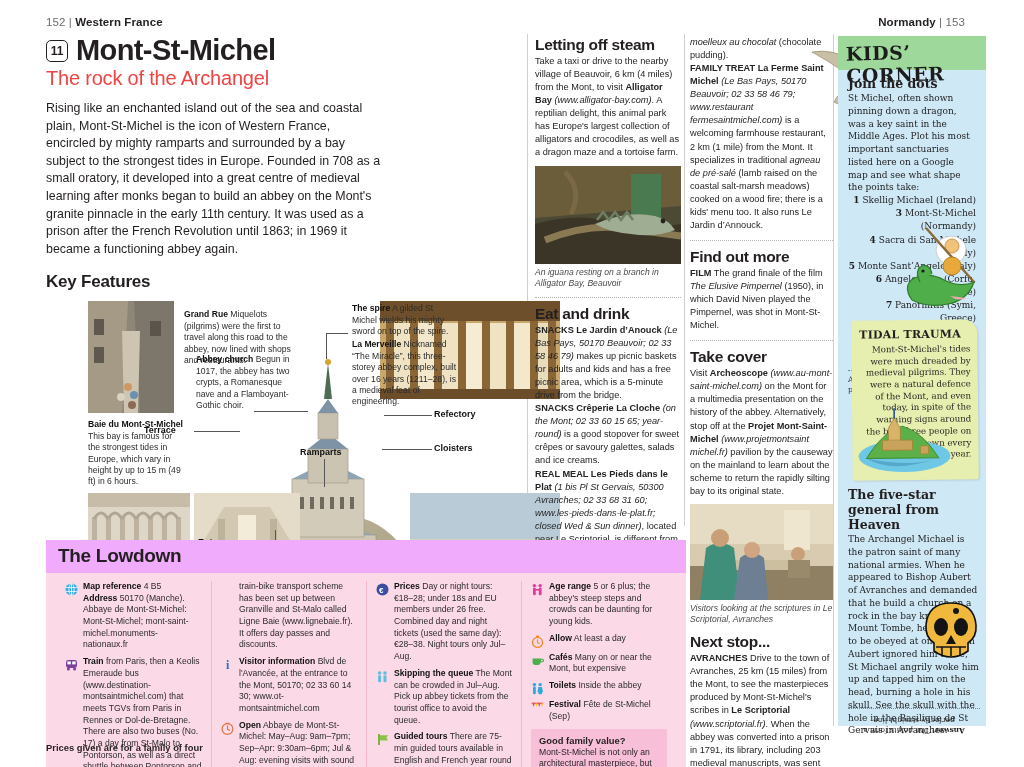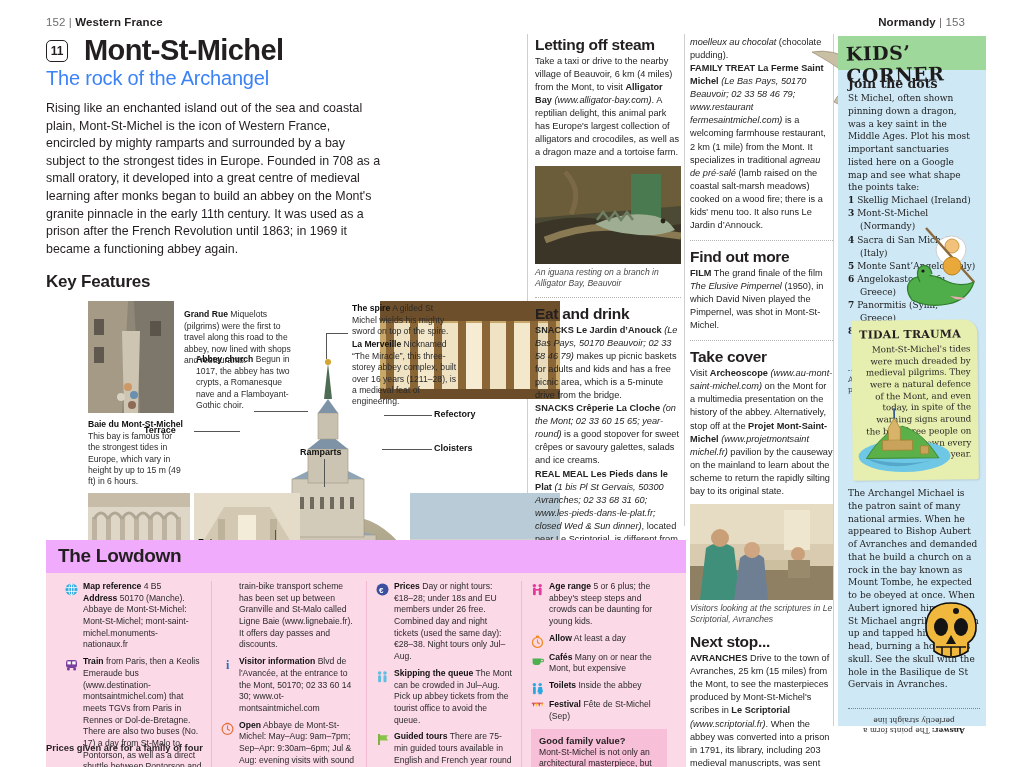--- a/index.html
+++ b/index.html
@@ -22,28 +22,28 @@
 
   
   .col-main   { position: absolute; left: 46px;  top: 36px; width: 472px; }
   .col-mid    { position: absolute; left: 535px; top: 36px; width: 146px; }
   .col-mid2   { position: absolute; left: 690px; top: 36px; width: 143px; }
   .col-kids   { position: absolute; left: 838px; top: 36px; width: 148px; height: 690px; }
 
   .vrule { position: absolute; width: 1px; background: #cfcfcf; }
 
   
-  .title-row { display: flex; align-items: center; gap: 16px; }
+  .title-row { display: flex; align-items: center; gap: 8px; }
   .numbox {
     width: 22px; height: 22px; border: 1.6px solid #231f20; border-radius: 5px;
     font-size: 12px; font-weight: bold; display: flex; align-items: center;
     justify-content: center; flex: 0 0 auto; line-height: 1;
   }
   h1.main-title { font-size: 29px; font-weight: bold; letter-spacing: -.6px; line-height: 1; }
-  .subtitle { font-size: 20px; font-weight: normal; color: #3b82f6; margin-top: 2px; letter-spacing: -.2px; }
+  .subtitle { font-size: 20px; font-weight: normal; color: #ef4444; margin-top: 2px; letter-spacing: -.2px; }
   .intro { font-size: 12.4px; line-height: 1.42; margin-top: 10px; width: 335px; }
 
   .statue-wrap { position: absolute; right: 110px; top: 38px; width: 110px; text-align: center; }
   .statue-cap { font-size: 8.6px; font-style: italic; color: #4a4a4a; line-height: 1.25; margin-top: 2px; }
 
   h2.section { font-size: 17px; font-weight: bold; margin-top: 14px; letter-spacing: -.2px; }
 
   
   .kf { position: relative; width: 472px; height: 340px; margin-top: 5px; margin-left: 42px; }
   .ann { position: absolute; font-size: 8.6px; line-height: 1.32; color: #2b2b2b; }
@@ -95,21 +95,21 @@
   .kids-band { position: absolute; left: 0; top: 0; width: 100%; height: 34px; background: #9ed89a; }
   .kids-title {
     position: absolute; left: 8px; top: 5px; font-family: "DejaVu Serif", serif;
     font-size: 19px; font-weight: bold; letter-spacing: .5px; color: #1c1c1c;
     transform: rotate(-1.4deg);
   }
   .kids-inner { position: absolute; left: 10px; top: 40px; width: 128px; }
   .kids-h { font-family: "DejaVu Serif", serif; font-size: 12.5px; font-weight: bold; margin-bottom: 1px; }
   .kids-p { font-family: "DejaVu Serif", serif; font-size: 9px; line-height: 1.42; color: #1e1e1e; }
   .kids-list { font-family: "DejaVu Serif", serif; font-size: 9px; line-height: 1.46; color: #1e1e1e; list-style: none; }
-  .kids-list li { padding-left: 12px; text-indent: -12px; }
+  .kids-list li { padding-left: 12px; text-indent: -12px; text-align: right; }
   .kids-list .n { font-weight: bold; }
   .kids-note { font-family: "DejaVu Serif", serif; font-size: 7.6px; line-height: 1.3; color: #333; }
   .kids-dots { border-top: 1.4px dotted #6c8c9c; margin: 5px 0 4px; }
 
   .tidal {
     position: absolute; left: 852px; top: 320px; width: 126px; height: 160px;
     background: #e7efb0; border-radius: 2px 14px 2px 2px; box-shadow: 1px 1px 2px rgba(0,0,0,.12);
     transform: rotate(-0.6deg); overflow: hidden;
   }
   .tidal h4 { font-family: "DejaVu Serif", serif; font-size: 11px; font-weight: bold; letter-spacing: .2px; margin: 8px 0 3px 8px; }
@@ -482,20 +482,21 @@
       <path d="M14 52 Q30 26 50 20 Q70 26 86 52Z" fill="#5cb04a" stroke="#3d8a2f" stroke-width="1"></path>
       <path d="M36 34 L48 34 L48 22 L42 12 L36 22Z" fill="#d9b36a" stroke="#a6822f" stroke-width=".8"></path>
       <path d="M42 12 L42 2" stroke="#2b4f8a" stroke-width="1.6"></path>
       <path d="M36 34 L30 34 L30 44 L60 44 L60 34 L48 34" fill="#c9a35c" stroke="#a6822f" stroke-width=".8"></path>
       <rect x="68" y="40" width="8" height="8" fill="#c9a35c" stroke="#a6822f" stroke-width=".7"></rect>
       <path d="M14 52 Q40 68 86 52 Q60 62 14 52Z" fill="#3d8ab0" opacity=".5"></path>
     </svg>
   </div>
 
   <div class="fivestar">
+    <div class="kids-h">The five-star general from Heaven</div>
     <div class="kids-p">The Archangel Michael is the patron saint of many national armies. When he appeared to Bishop Aubert of Avranches and demanded that he build a church on a rock in the bay known as Mount Tombe, he expected to be obeyed at once. When Aubert ignored him twice, St Michael angrily woke him up and tapped him on the head, burning a hole in his skull. See the skull with the hole in the Basilique de St Gervais in Avranches.</div>
     <svg width="62" height="62" viewBox="0 0 62 62" style="position:absolute;right:-2px;top:112px;">
       <path d="M31 4 Q54 4 56 26 Q57 38 48 44 L48 52 Q40 58 31 58 Q22 58 14 52 L14 44 Q5 38 6 26 Q8 4 31 4Z" fill="#f0b93d" stroke="#0e0e0e" stroke-width="1.6"></path>
       <ellipse cx="21" cy="28" rx="7" ry="9" fill="#141414"></ellipse>
       <ellipse cx="41" cy="28" rx="7" ry="9" fill="#141414"></ellipse>
       <path d="M31 36 L26 45 L36 45Z" fill="#141414"></path>
       <path d="M16 48 L46 48 M22 48 L22 56 M31 48 L31 57 M40 48 L40 56" stroke="#141414" stroke-width="1.6"></path>
       <circle cx="36" cy="12" r="3" fill="#141414"></circle>
     </svg>
   </div>

